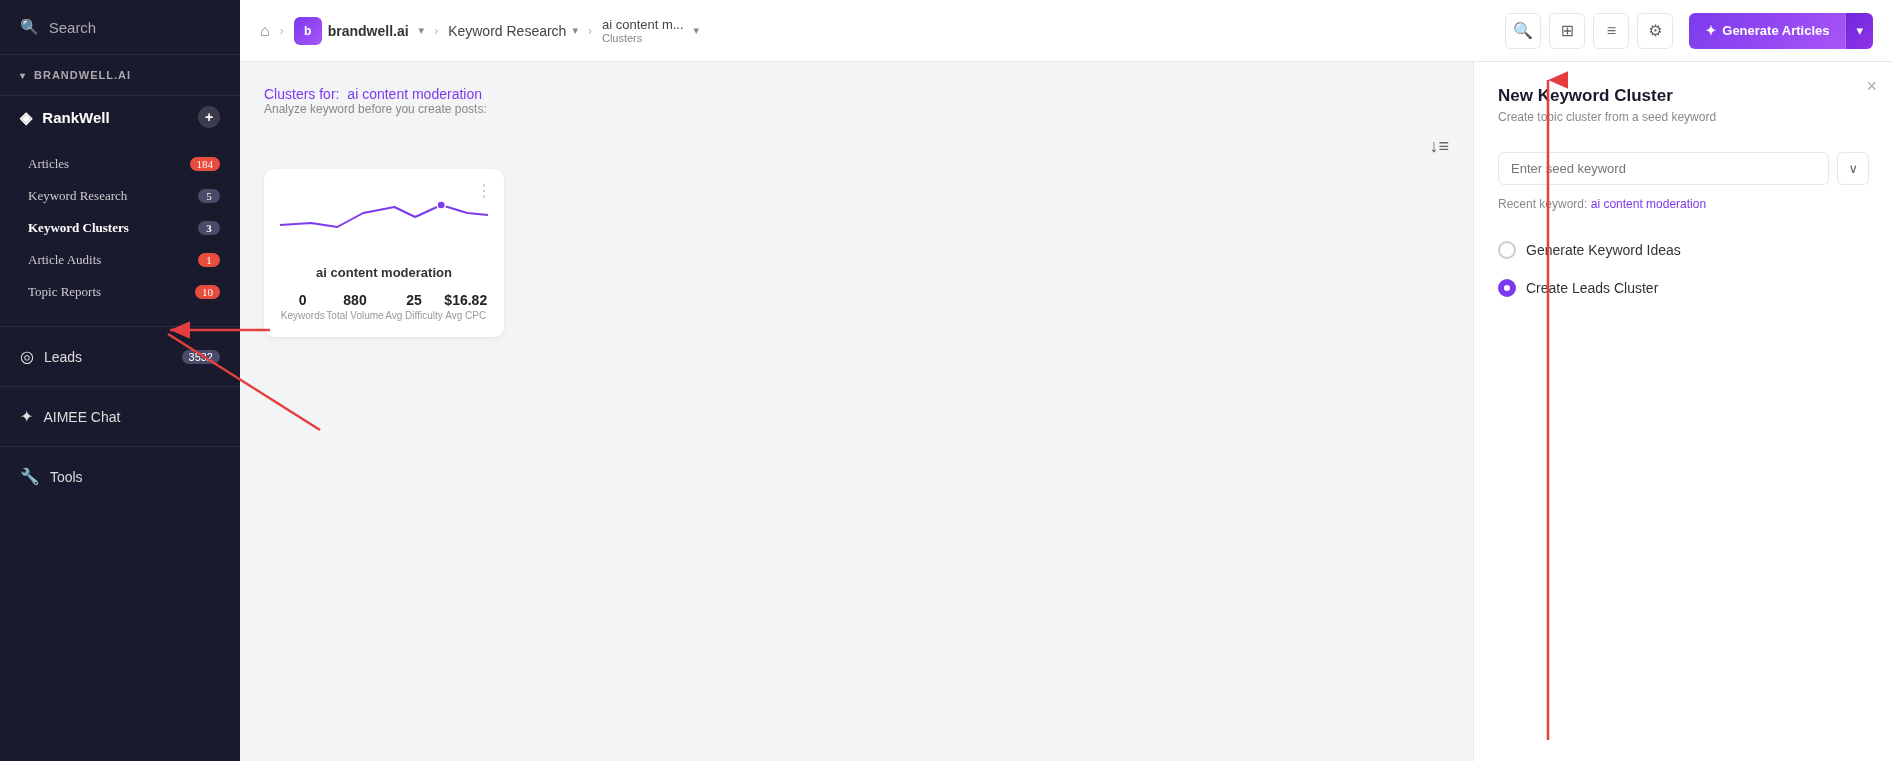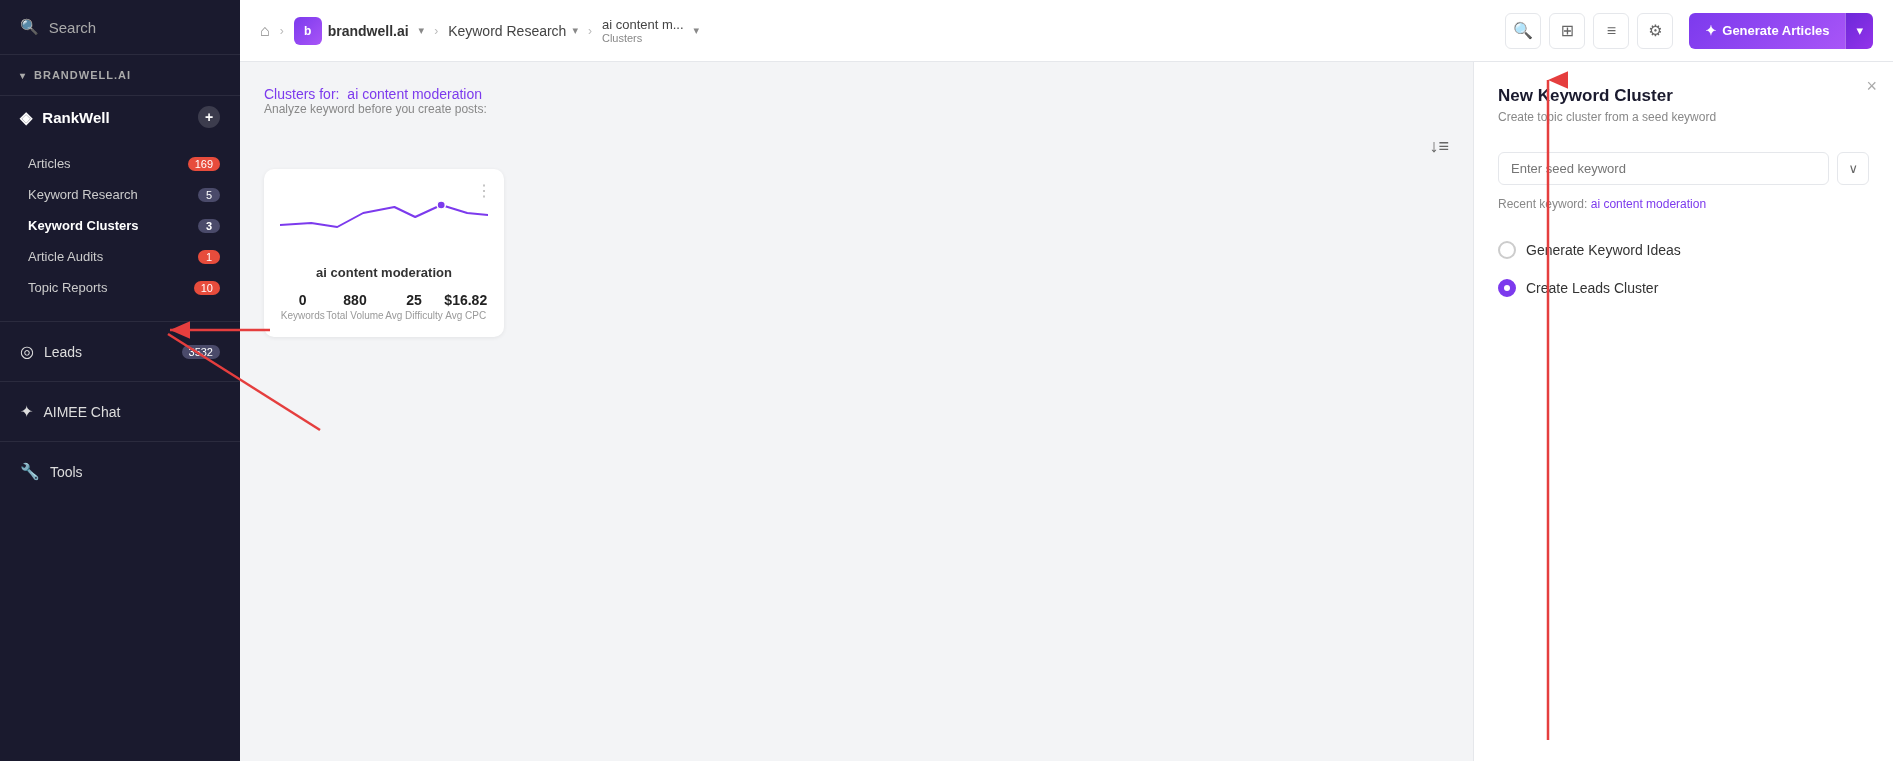--- a/index.html
+++ b/index.html
@@ -32,20 +32,21 @@
       padding: 14px 20px;
       font-size: 11px;
       font-weight: 700;
       letter-spacing: 1px;
       color: #aaa;
       border-bottom: 1px solid rgba(255,255,255,0.08);
     }
     .brand-chevron { font-size: 10px; color: #aaa; }
     .sidebar-section {
       padding: 10px 0;
+      font-family: Liberation Serif, serif;
     }
     .rankwell-header {
       display: flex;
       align-items: center;
       justify-content: space-between;
       padding: 10px 20px;
       cursor: pointer;
       font-size: 15px;
       font-weight: 600;
       color: #fff;
@@ -305,21 +306,21 @@
       <span style="font-size:16px;">◈</span>
       <span>RankWell</span>
     </div>
     <div class="rankwell-plus">+</div>
   </div>
 
   <div class="sidebar-section">
 
     <div class="nav-sub-item">
       <span>Articles</span>
-      <span class="badge red">169</span>
+      <span class="badge red">184</span>
     </div>
 
     <div class="nav-sub-item">
       <span>Keyword Research</span>
       <span class="badge">5</span>
     </div>
 
     <div class="nav-sub-item active">
       <span>Keyword Clusters</span>
       <span class="badge">3</span>

